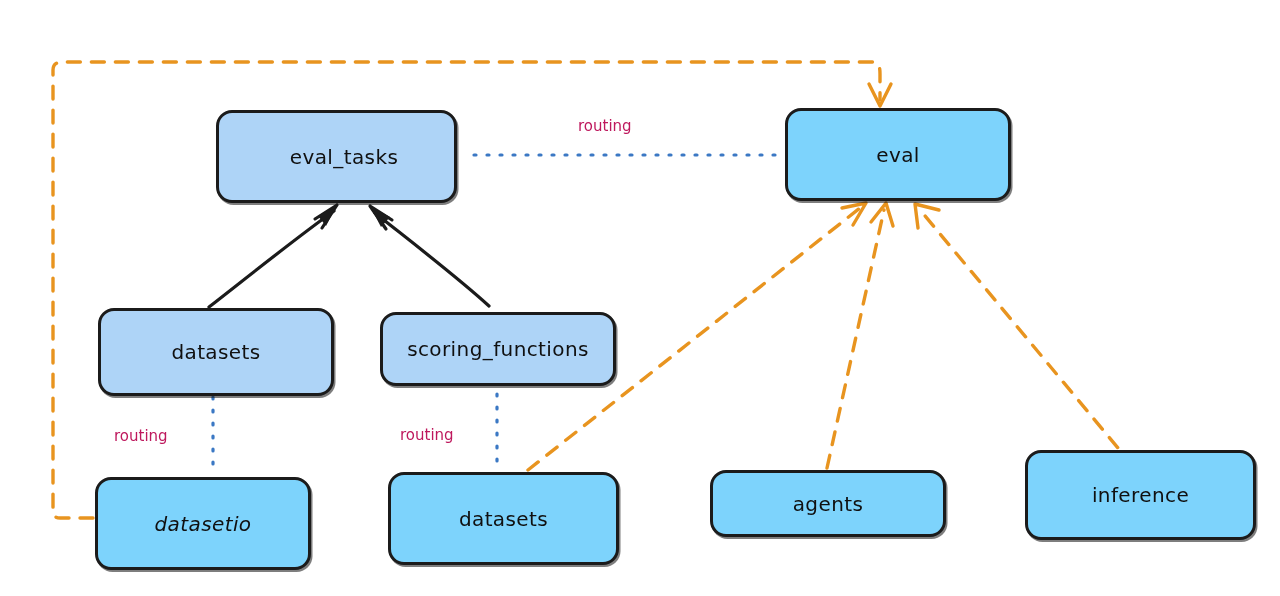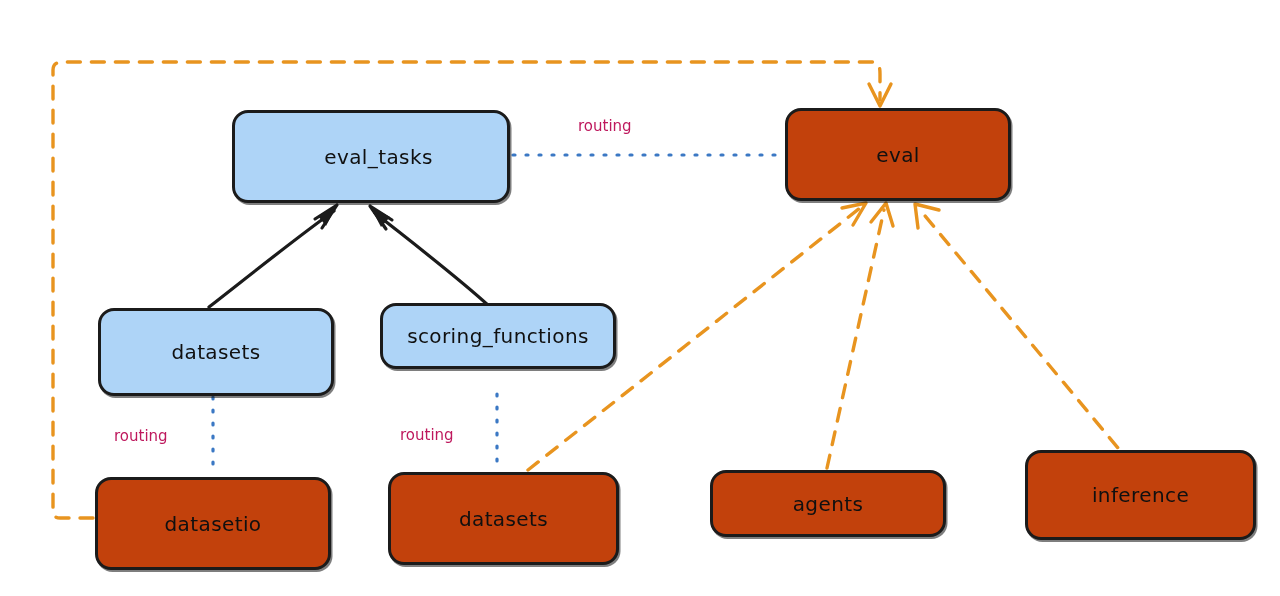--- a/index.html
+++ b/index.html
@@ -37,21 +37,21 @@
     box-shadow: 1.5px 2px 0 rgba(20,20,20,0.55);
   }
   .node-label {
     font-family: "DejaVu Sans", sans-serif;
     font-size: 20px;
     color: #101010;
     letter-spacing: 0.4px;
     white-space: nowrap;
   }
   .node.blue { background: #aed4f7; }
-  .node.green { background: #c2410c; }
+  .node.green { background: #7dd3fc; }
 
   .edge-label {
     position: absolute;
     font-family: "DejaVu Sans", sans-serif;
     font-size: 15px;
     color: #be185d;
     white-space: nowrap;
   }
 </style>
 </head>
@@ -100,37 +100,37 @@
       <path d="M 886 203 L 871 222 M 886 203 L 893 226" fill="none" stroke="#e8941f" stroke-width="3.4" stroke-linecap="round"></path>
     </g>
 
     <g>
       <path d="M 1133 466 L 921 211" fill="none" stroke="#e8941f" stroke-width="3.4" stroke-linecap="round" stroke-dasharray="13 11"></path>
       <path d="M 915 204 L 918 228 M 915 204 L 939 210" fill="none" stroke="#e8941f" stroke-width="3.4" stroke-linecap="round"></path>
     </g>
 
   </svg>
 
-  <div class="node blue" style="left:232px; top:110px; width:278px; height:93px;padding-left:15px;">
+  <div class="node blue" style="left:216px; top:110px; width:241px; height:93px;padding-left:15px;">
     <span class="node-label">eval_tasks</span>
   </div>
 
   <div class="node green" style="left:785px; top:108px; width:226px; height:93px;">
     <span class="node-label">eval</span>
   </div>
 
   <div class="node blue" style="left:98px; top:308px; width:236px; height:88px;align-items:center;">
     <span class="node-label">datasets</span>
   </div>
 
-  <div class="node blue" style="left:380px; top:303px; width:236px; height:66px;">
+  <div class="node blue" style="left:380px; top:312px; width:236px; height:74px;">
     <span class="node-label">scoring_functions</span>
   </div>
 
-  <div class="node green" style="left:95px; top:477px; width:236px; height:93px;">
+  <div class="node green" style="left:95px; top:477px; width:216px; height:93px;font-style:italic;">
     <span class="node-label">datasetio</span>
   </div>
 
   <div class="node green" style="left:388px; top:472px; width:231px; height:93px;">
     <span class="node-label">datasets</span>
   </div>
 
   <div class="node green" style="left:710px; top:470px; width:236px; height:67px;">
     <span class="node-label">agents</span>
   </div>

